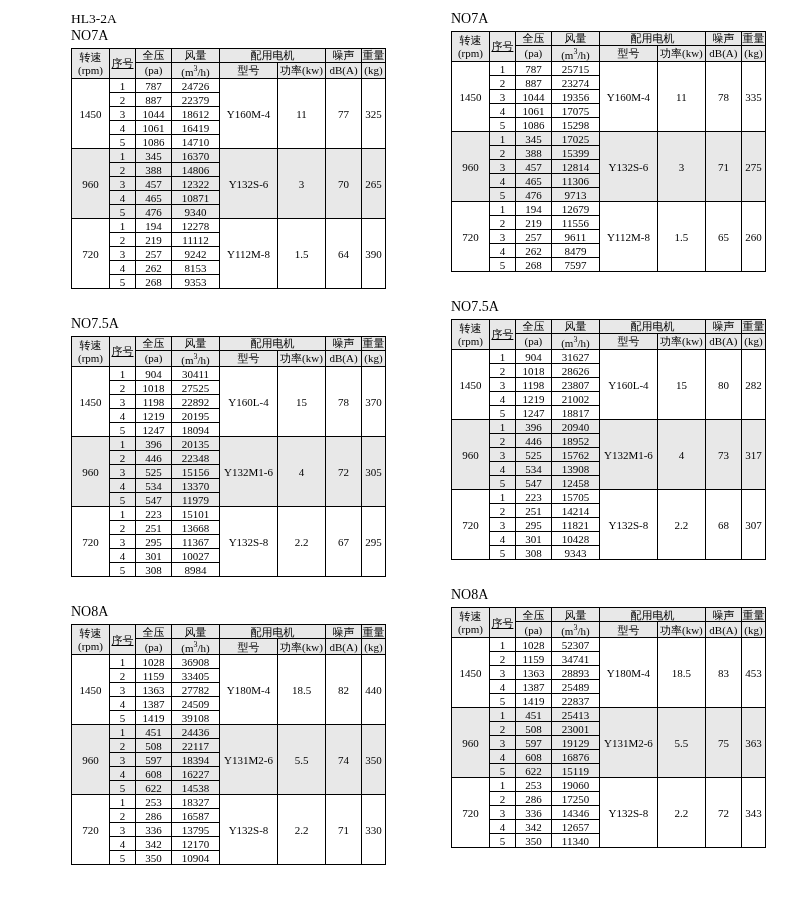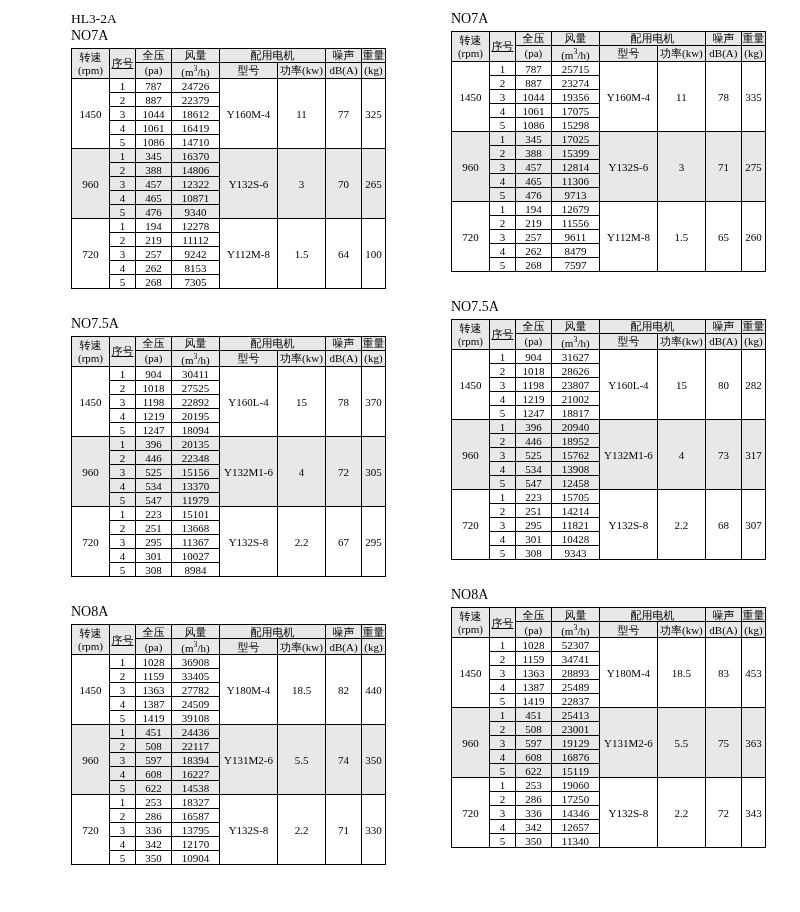--- a/index.html
+++ b/index.html
@@ -173,41 +173,41 @@
               <td>9340</td>
             </tr>
             <tr>
               <td rowspan="5">720</td>
               <td class="idx">1</td>
               <td>194</td>
               <td>12278</td>
               <td rowspan="5">Y112M-8</td>
               <td rowspan="5">1.5</td>
               <td rowspan="5">64</td>
-              <td rowspan="5">100</td>
+              <td rowspan="5">390</td>
             </tr>
             <tr>
               <td class="idx">2</td>
               <td>219</td>
               <td>11112</td>
             </tr>
             <tr>
               <td class="idx">3</td>
               <td>257</td>
               <td>9242</td>
             </tr>
             <tr>
               <td class="idx">4</td>
               <td>262</td>
               <td>8153</td>
             </tr>
             <tr>
               <td class="idx">5</td>
               <td>268</td>
-              <td>7305</td>
+              <td>9353</td>
             </tr>
           </tbody>
         </table>
         <div class="section-gap"></div>
         <div class="model-sub">NO7.5A</div>
         <table class="spec">
           <thead>
             <tr>
               <td class="hdr-rpm" rowspan="2">
                 <div>转速</div>

